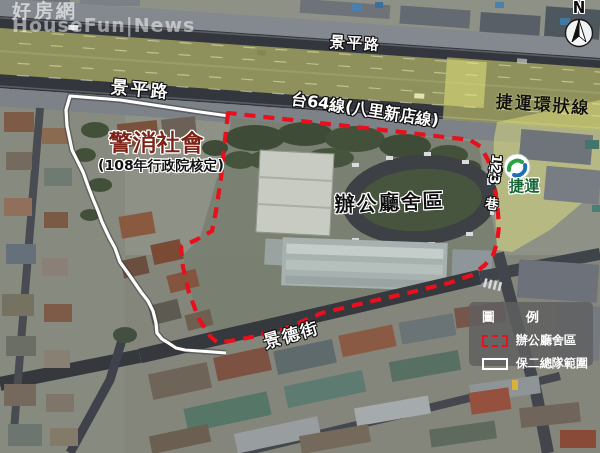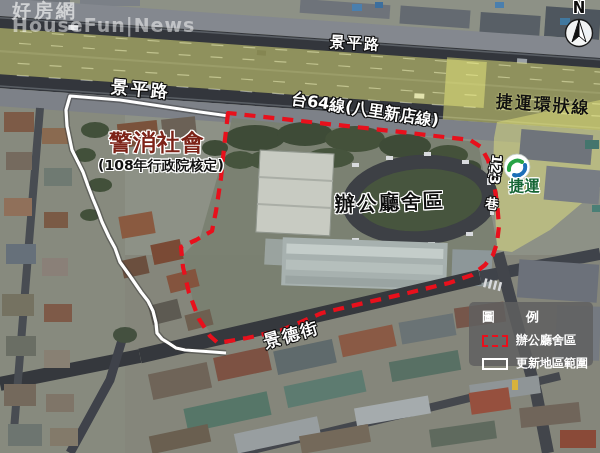--- a/index.html
+++ b/index.html
@@ -263,21 +263,21 @@
   </div>
 
   <div class="abs" id="legend">
     <div class="ttl">圖　例</div>
     <div class="row">
       <span class="sym red"></span>
       <span class="lab">辦公廳舍區</span>
     </div>
     <div class="row">
       <span class="sym white"></span>
-      <span class="lab">更新地區範圍</span>
+      <span class="lab">保二總隊範圍</span>
     </div>
   </div>
 
   <div class="abs" id="watermark">
     <div class="w1">好房網</div>
     <div class="w2">HouseFun|News</div>
   </div>
 
 </div>
 

